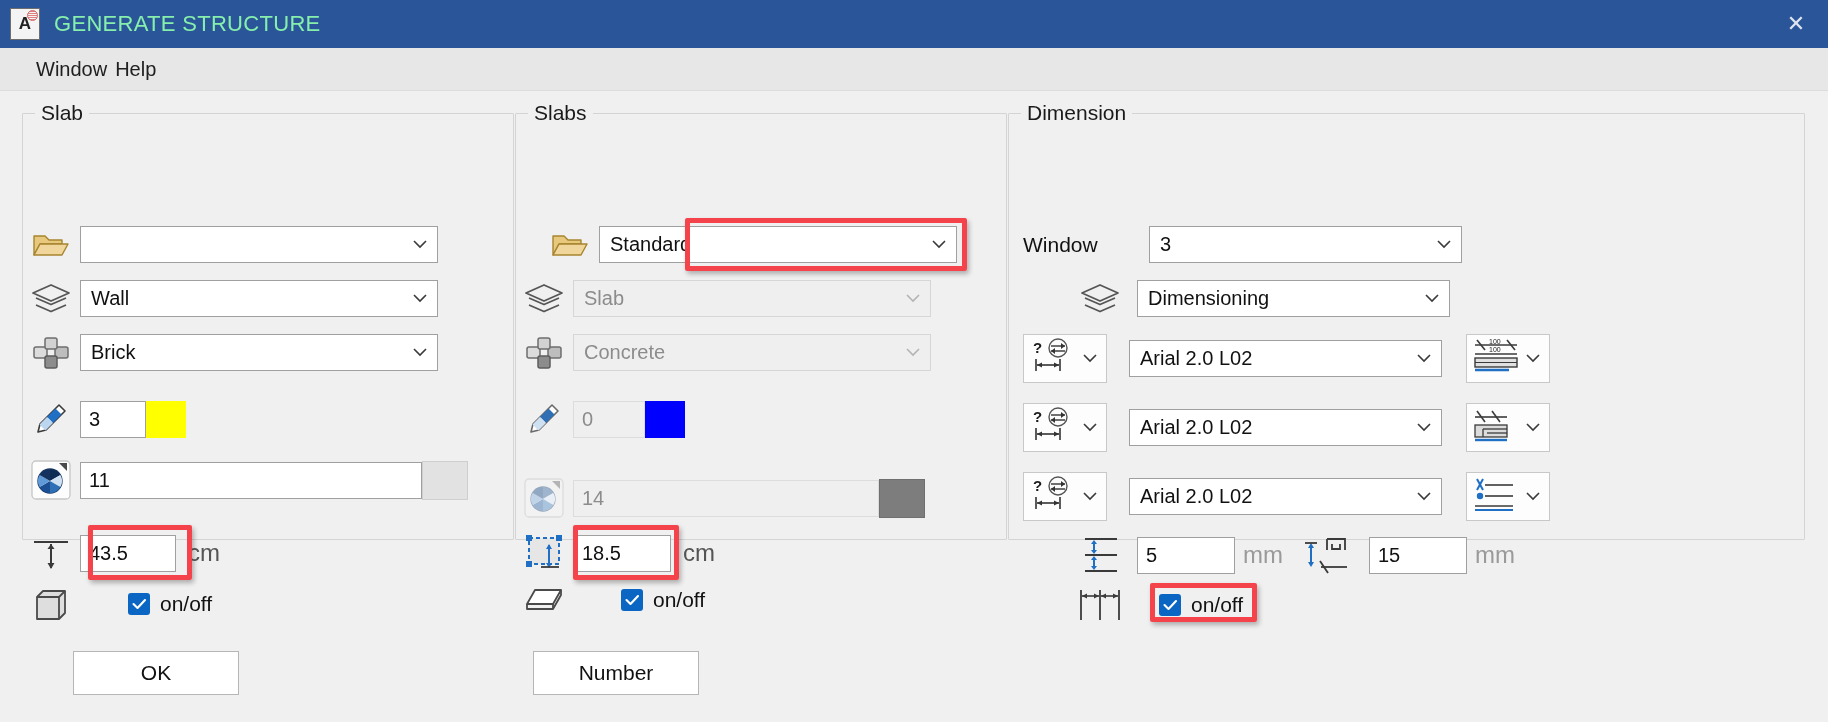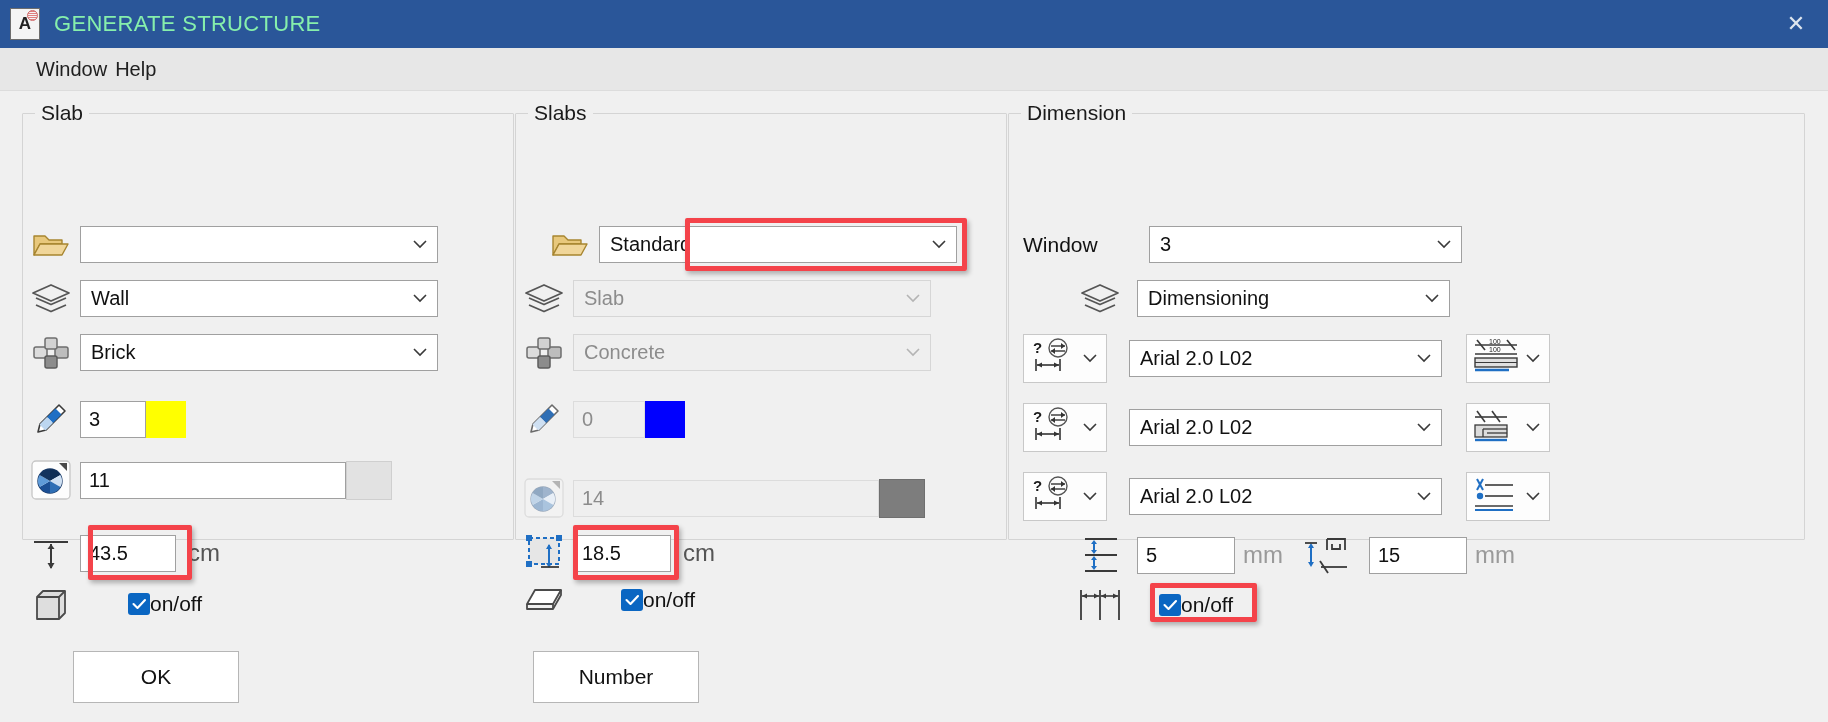--- a/index.html
+++ b/index.html
@@ -83,21 +83,21 @@
   .tbox.disabled{ background:#efefef; border-color:#dcdcdc; color:#8c8c8c; }
 
   .unit{ font-size:24px; color:#555; margin-left:12px; }
   .unit.disabled{ color:#9a9a9a;margin-left:8px; }
 
   .swatch{ width:40px; height:37px; }
   .greybtn{ width:46px; height:39px; background:#e2e2e2; border:1px solid #cfcfcf; }
   .greybtn.solid{ background:#7d7d7d; border-color:#6f6f6f; }
 
   
-  .cbwrap{ display:flex; align-items:center; gap:0; }
+  .cbwrap{ display:flex; align-items:center; gap:10px; }
   .cb{
     width:22px;height:22px;background:#0a66c2;border-radius:3px;
     display:flex;align-items:center;justify-content:center;
   }
   .cb svg{ display:block; }
   .cblabel{ font-size:21px; color:#111; }
 
   
   .icondd{
     height:49px; background:#fdfdfd; border:1px solid #c8c8c8;
@@ -107,21 +107,21 @@
 
   
   .hl{
     position:absolute; border:5px solid #f4434a; border-radius:2px;
     box-shadow:2px 3px 5px rgba(0,0,0,.28);
     pointer-events:none;
   }
 
   
   .btn{
-    position:absolute; height:52px; background:#fff; border:1px solid #b6b6b6;
+    position:absolute; height:44px; background:#fff; border:1px solid #b6b6b6;
     display:flex; align-items:center; justify-content:center;
     font-size:21px; color:#111;
   }
   #btn-ok{ left:73px; top:560px; width:166px; }
   #btn-cancel{ left:533px; top:560px; width:166px; }
 
   .numlabel{ font-size:21px; color:#111; }
 </style>
 </head>
 <body>
@@ -216,21 +216,21 @@
         <path d="M30 5 L38 5 L38 13 Z" fill="#4a4a4a"></path>
         <circle cx="21" cy="23" r="12" fill="#fff" stroke="#1a3a68" stroke-width="1.4"></circle>
         <path d="M21 23 L21 11 A12 12 0 0 1 31.4 17 Z" fill="#0d2d55"></path>
         <path d="M21 23 L31.4 17 A12 12 0 0 1 31.4 29 Z" fill="#cfe0f2"></path>
         <path d="M21 23 L31.4 29 A12 12 0 0 1 21 35 Z" fill="#2f6fb5"></path>
         <path d="M21 23 L21 35 A12 12 0 0 1 10.6 29 Z" fill="#1b4f94"></path>
         <path d="M21 23 L10.6 29 A12 12 0 0 1 10.6 17 Z" fill="#5f9bd8"></path>
         <path d="M21 23 L10.6 17 A12 12 0 0 1 21 11 Z" fill="#13335e"></path>
       </svg>
     </div>
-    <div class="tbox" style="width:266px;">11</div>
+    <div class="tbox" style="width:342px;">11</div>
     <div class="greybtn"></div>
   </div>
 
   <div class="row" style="left:22px; top:442px;">
     <div class="icell">
       <svg width="44" height="40" viewBox="0 0 44 40">
         <line x1="5" y1="9" x2="39" y2="9" stroke="#3a3a3a" stroke-width="2"></line>
         <line x1="22" y1="11" x2="22" y2="35" stroke="#3a3a3a" stroke-width="2"></line>
         <path d="M22 11 L18.5 16 L25.5 16 Z" fill="#3a3a3a"></path>
         <path d="M22 36 L18.5 30 L25.5 30 Z" fill="#3a3a3a"></path>

